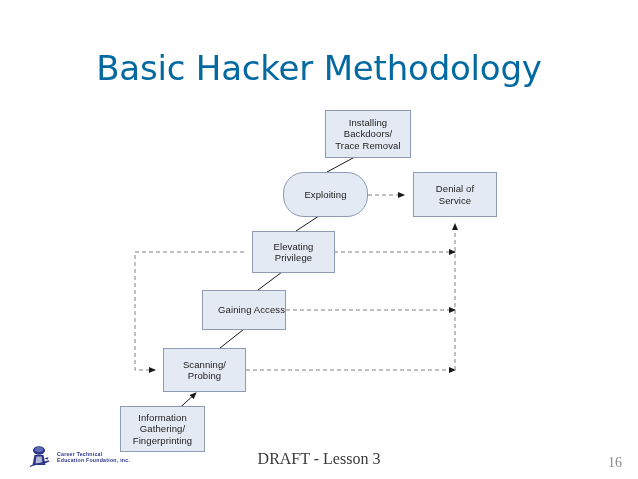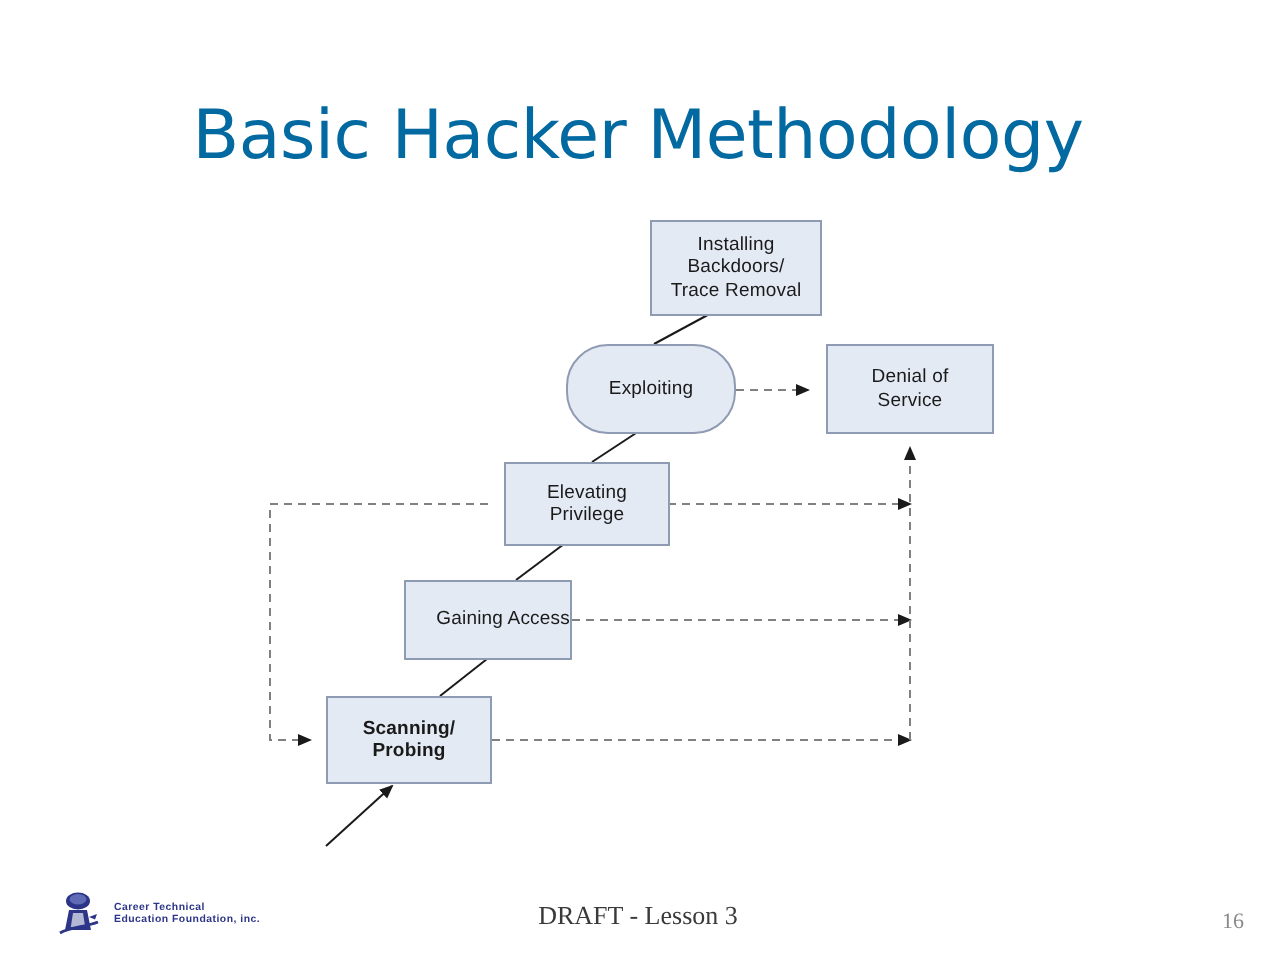--- a/index.html
+++ b/index.html
@@ -70,29 +70,29 @@
   .node span { display: block; white-space: pre-line; }
 
   
   #footer-draft {
     position: absolute;
     left: 0;
     top: 450px;
     width: 638px;
     text-align: center;
     font-family: "Liberation Serif", serif;
-    font-size: 13px;
+    font-size: 16px;
     color: #3a3a3a;
   }
   #footer-pagenum {
     position: absolute;
     right: 16px;
     top: 455px;
     font-family: "Liberation Serif", serif;
-    font-size: 11px;
+    font-size: 14px;
     color: #8a8a8a;
   }
 
   #logo {
     position: absolute;
     left: 28px;
     top: 444px;
     width: 132px;
     height: 26px;
     display: flex;
@@ -166,25 +166,30 @@
 
     <div class="node" style="left:252px; top:231px; width:83px; height:42px;">
       <span>Elevating
 Privilege</span>
     </div>
 
     <div class="node" style="left:202px; top:290px; width:84px; height:40px;justify-content:flex-end;">
       <span>Gaining Access</span>
     </div>
 
-    <div class="node" style="left:163px; top:348px; width:83px; height:44px;font-weight:bold;">
+    <div class="node" style="left:163px; top:348px; width:83px; height:44px;">
       <span>Scanning/
 Probing</span>
     </div>
 
+    <div class="node" style="left:120px; top:406px; width:85px; height:46px;">
+      <span>Information
+Gathering/
+Fingerprinting</span>
+    </div>
 
   </div>
 
   <div id="logo">
     <div id="logo-mark">
       <svg width="26" height="24" viewBox="0 0 26 24">
         <ellipse cx="11" cy="5.5" rx="6" ry="4.2" fill="#2c3588"></ellipse>
         <ellipse cx="11" cy="4.6" rx="4.2" ry="2.6" fill="#5f6bb5"></ellipse>
         <path d="M6.5,10 L15.5,10 L17.5,20 L4.5,20 Z" fill="#2c3588"></path>
         <path d="M8.5,11.5 L13.5,11.5 L14.6,18.5 L7.4,18.5 Z" fill="#ffffff" opacity="0.65"></path>

